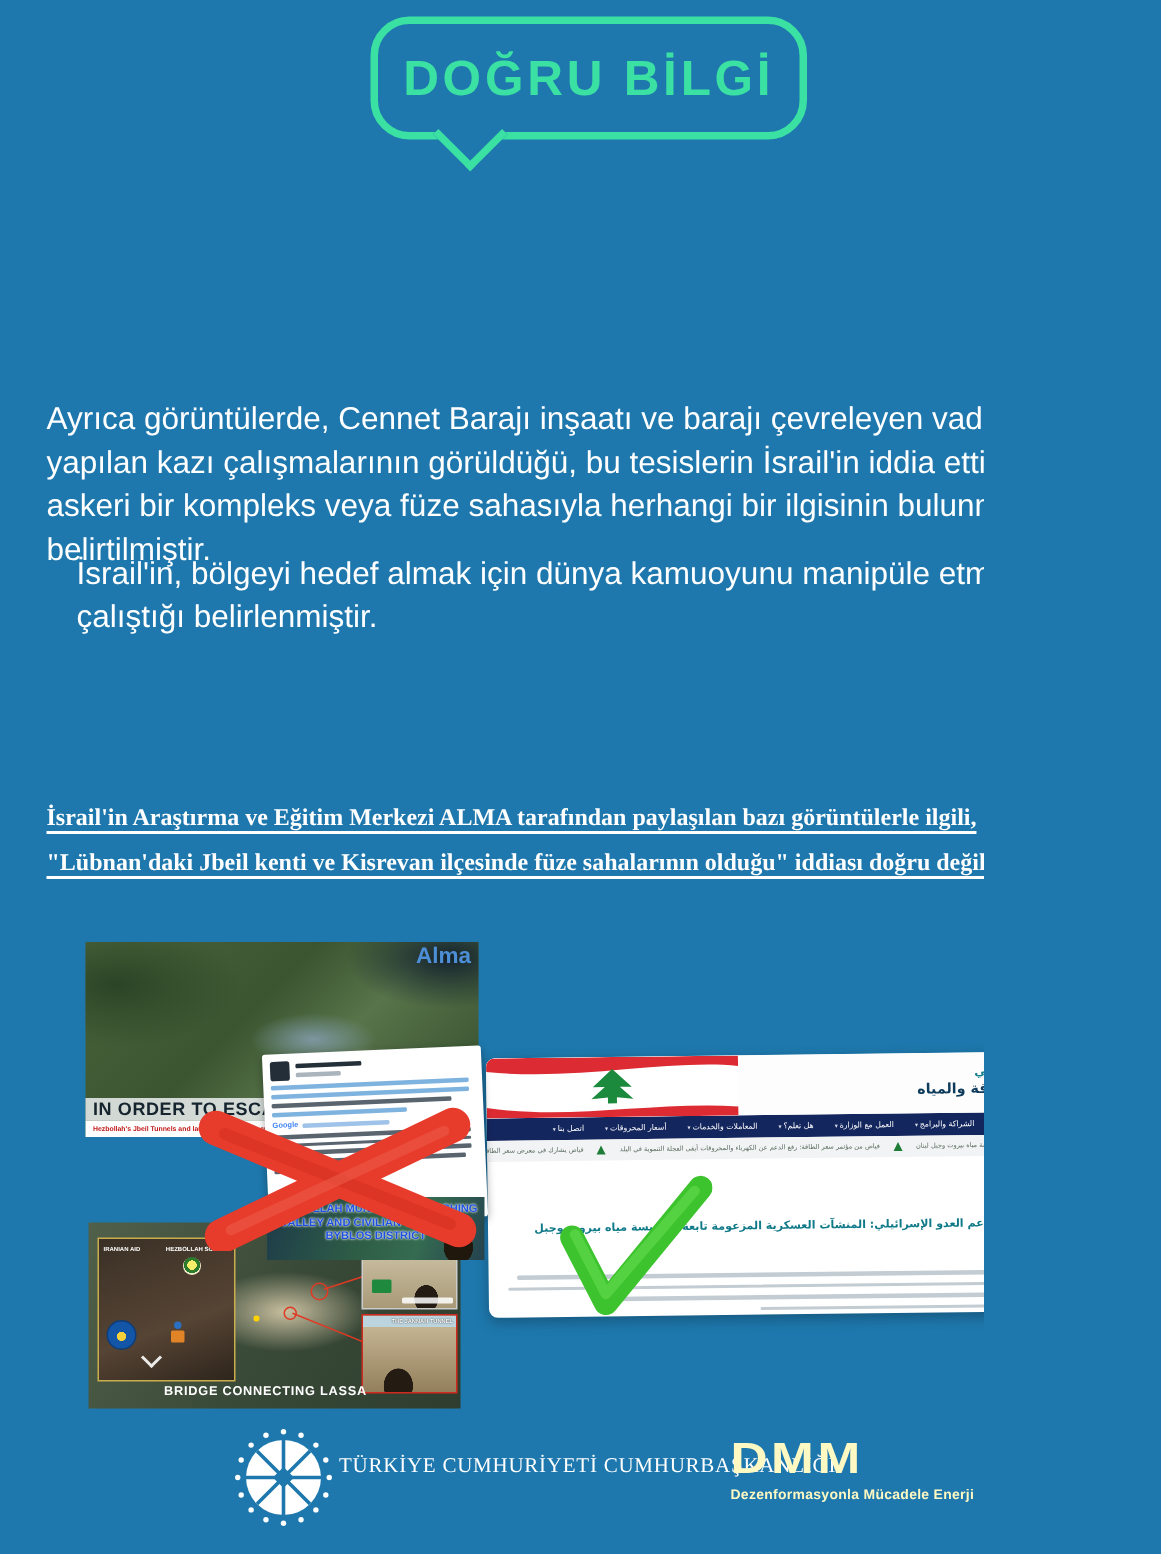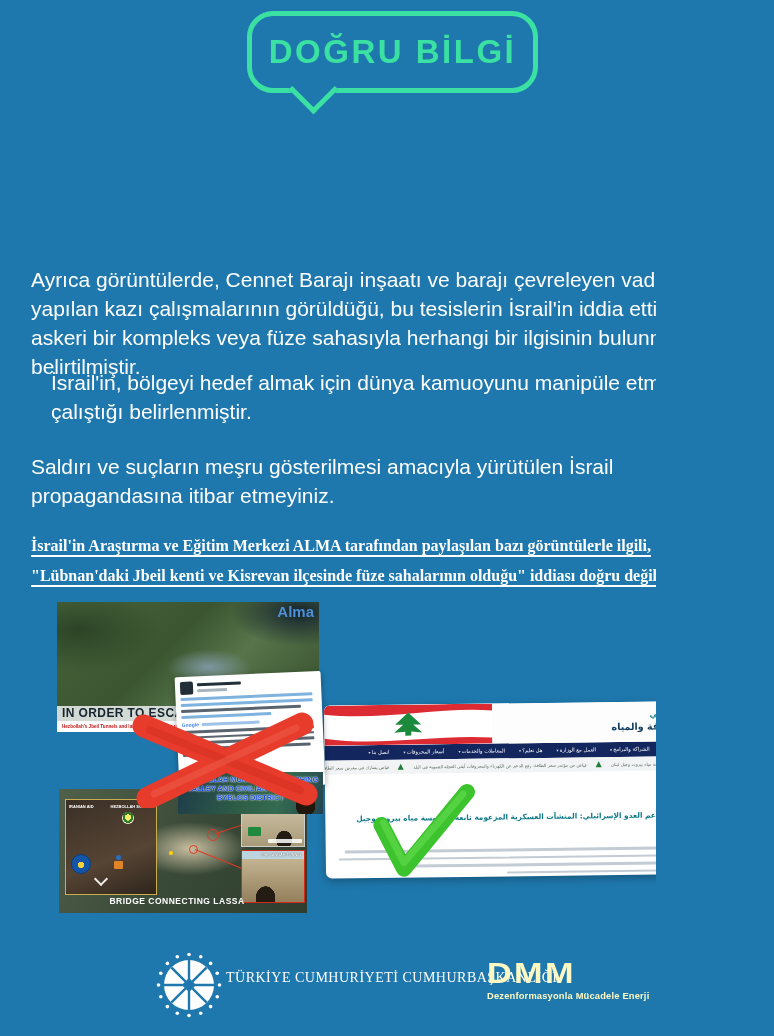--- a/index.html
+++ b/index.html
@@ -14,21 +14,21 @@
               border-right:5px solid #3be0a3;border-bottom:5px solid #3be0a3;transform:rotate(45deg);z-index:3;}
 
   
   .para{position:absolute;left:31px;width:714px;color:#ffffff;font-size:21px;line-height:29px;margin:0;}
   .para-1{top:117px;} .para-2{top:249px;margin-top:16px;} .para-3{top:368px;margin-left:20px;} .para-4{top:452px;}
   .para-strong{position:absolute;left:31px;top:531px;width:714px;margin:0;color:#ffffff;
                font-size:16px;line-height:29.5px;font-weight:bold;
                text-decoration:underline;text-underline-offset:4px;text-decoration-thickness:2px;font-family:Liberation Serif, serif;}
 
   
-  .collage{position:absolute;left:57px;top:602px;width:268px;height:322px;}
+  .collage{position:absolute;left:57px;top:628px;width:268px;height:322px;}
   .aerial{position:absolute;left:0;top:0;width:262px;height:130px;z-index:1;background:
       radial-gradient(60px 30px at 72% 70%, #cfc6a4 0%, rgba(207,198,164,0) 70%),
       radial-gradient(90px 45px at 92% 8%, #14222d 0%, rgba(20,34,45,0) 75%),
       radial-gradient(60px 25px at 58% 50%, #7c96a0 0%, rgba(124,150,160,0) 70%),
       radial-gradient(120px 60px at 8% 22%, #2c4426 0%, rgba(44,68,38,0) 70%),
       linear-gradient(135deg, #4a653c 0%, #3a5530 40%, #57744a 60%, #2f4828 100%);}
   .alma{position:absolute;right:5px;top:1px;color:#4d8fd6;font-size:15px;font-weight:bold;}
   .aerial-strip{position:absolute;left:0;top:104px;width:262px;height:15px;background:rgba(231,234,235,.88);
                 color:#15242e;font-size:12px;font-weight:bold;letter-spacing:.4px;line-height:15px;padding-left:5px;box-sizing:border-box;white-space:nowrap;overflow:hidden;}
   .aerial-caption{position:absolute;left:0;top:119px;width:262px;height:11px;background:#ffffff;
@@ -138,21 +138,20 @@
 
 <div class="poster">
 
   <div class="badge">
     <span class="badge-label">DOĞRU BİLGİ</span>
   </div>
   <div class="badge-tail"></div>
 
   <p class="para para-2">Ayrıca görüntülerde, Cennet Barajı inşaatı ve barajı çevreleyen vadide yapılan kazı çalışmalarının görüldüğü, bu tesislerin İsrail'in iddia ettiği gibi askeri bir kompleks veya füze sahasıyla herhangi bir ilgisinin bulunmadığı belirtilmiştir.</p>
   <p class="para para-3">İsrail'in, bölgeyi hedef almak için dünya kamuoyunu manipüle etmeye çalıştığı belirlenmiştir.</p>
-  <p class="para para-4">Saldırı ve suçların meşru gösterilmesi amacıyla yürütülen İsrail propagandasına itibar etmeyiniz.</p>
   <p class="para-strong">İsrail'in Araştırma ve Eğitim Merkezi ALMA tarafından paylaşılan bazı görüntülerle ilgili, "Lübnan'daki Jbeil kenti ve Kisrevan ilçesinde füze sahalarının olduğu" iddiası doğru değildir.</p>
 
   <div class="collage">
 
     <div class="aerial">
       <span class="alma">Alma</span>
       <div class="aerial-strip">IN ORDER TO ESCAPE ISRAEL</div>
       <div class="aerial-caption">Hezbollah's Jbeil Tunnels and launch Valley on the road to Byblos and Aan...</div>
     </div>
 

